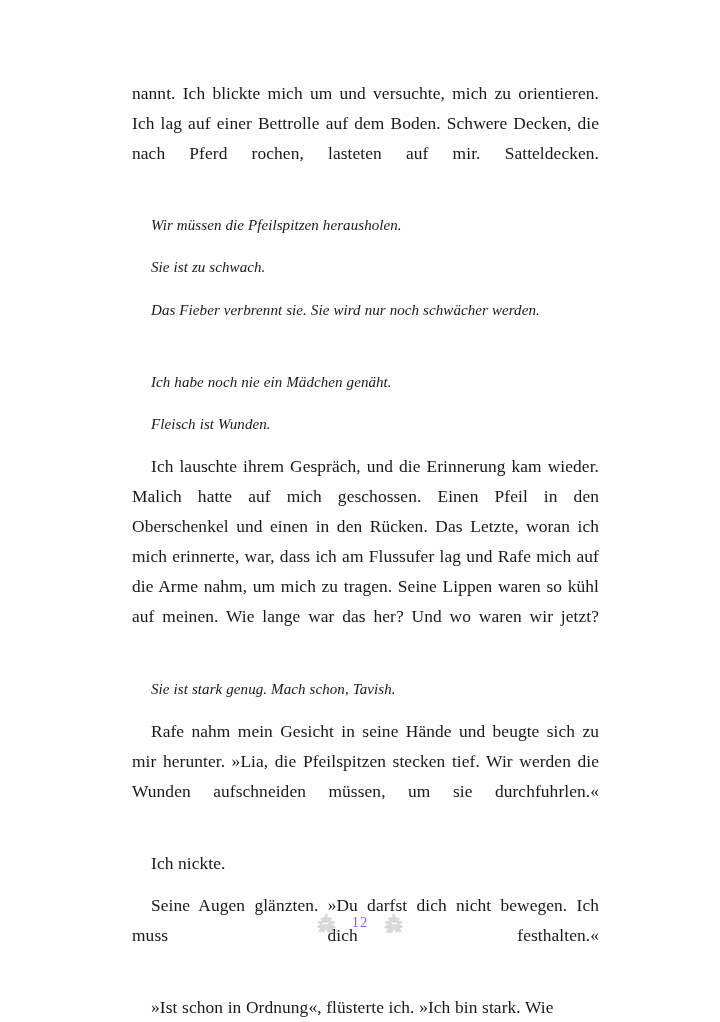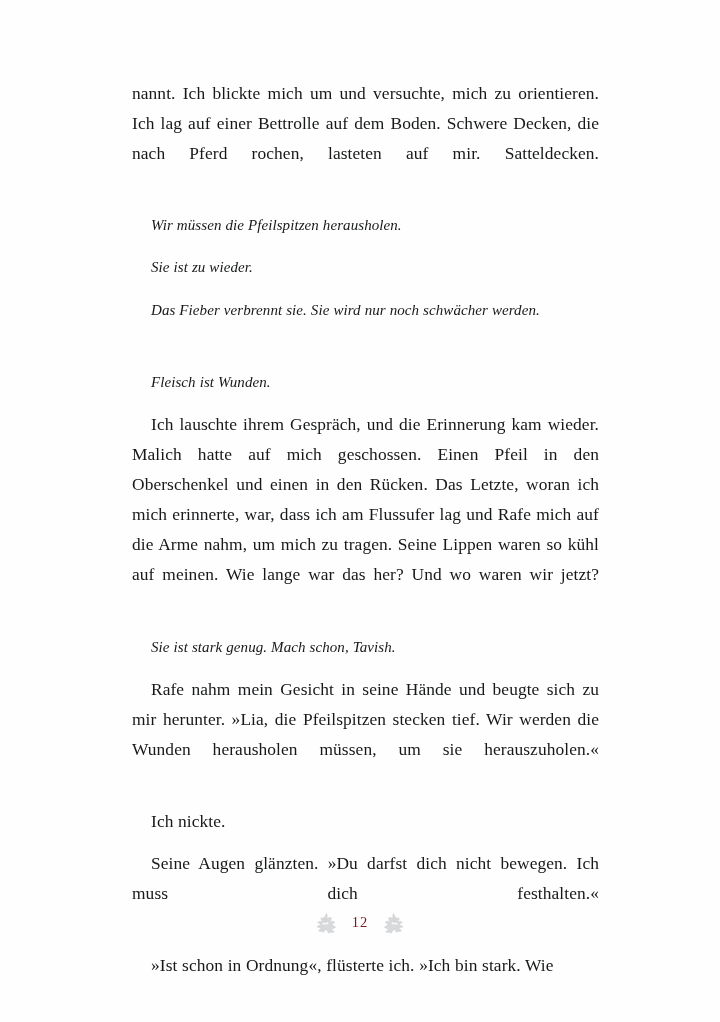--- a/index.html
+++ b/index.html
@@ -85,53 +85,54 @@
     display: block;
     opacity: 0.72;
   }
   .ornament.flip {
     transform: scaleX(-1);
   }
 
   .folio {
     font-size: 14.5px;
     font-family: "Liberation Serif", "DejaVu Serif", serif;
-    color: #7f1d1d;
+    color: #8b5cf6;
     letter-spacing: 0.07em;
     font-variant-numeric: oldstyle-nums;
     font-feature-settings: "onum" 1;
     line-height: 1;
     padding-bottom: 1px;
   }
 </style>
 </head>
 <body>
 
 <div class="page">
 
   <div class="text-block">
 
     <p class="para">nannt. Ich blickte mich um und versuchte, mich zu orientie­ren. Ich lag auf einer Bettrolle auf dem Boden. Schwere De­cken, die nach Pferd rochen, lasteten auf mir. Satteldecken.</p>
 
 
     <p class="para indent italic noforce">Wir müssen die Pfeilspitzen herausholen.</p>
 
-    <p class="para indent italic noforce">Sie ist zu wieder.</p>
+    <p class="para indent italic noforce">Sie ist zu schwach.</p>
 
     <p class="para indent italic">Das Fieber verbrennt sie. Sie wird nur noch schwächer wer­den.</p>
 
 
+    <p class="para indent italic noforce">Ich habe noch nie ein Mädchen genäht.</p>
 
     <p class="para indent italic noforce">Fleisch ist Wunden.</p>
 
     <p class="para indent">Ich lauschte ihrem Gespräch, und die Erinnerung kam wieder. Malich hatte auf mich geschossen. Einen Pfeil in den Oberschenkel und einen in den Rücken. Das Letzte, woran ich mich erinnerte, war, dass ich am Flussufer lag und Rafe mich auf die Arme nahm, um mich zu tragen. Seine Lippen waren so kühl auf meinen. Wie lange war das her? Und wo waren wir jetzt?</p>
 
     <p class="para indent italic noforce">Sie ist stark genug. Mach schon, Tavish.</p>
 
-    <p class="para indent">Rafe nahm mein Gesicht in seine Hände und beugte sich zu mir herunter. »Lia, die Pfeilspitzen stecken tief. Wir wer­den die Wunden herausholen müssen, um sie herauszuho­len.«</p>
+    <p class="para indent">Rafe nahm mein Gesicht in seine Hände und beugte sich zu mir herunter. »Lia, die Pfeilspitzen stecken tief. Wir wer­den die Wunden aufschneiden müssen, um sie durchfuhr­len.«</p>
 
     <p class="para indent noforce">Ich nickte.</p>
 
     <p class="para indent">Seine Augen glänzten. »Du darfst dich nicht bewegen. Ich muss dich festhalten.«</p>
 
     <p class="para indent noforce">»Ist schon in Ordnung«, flüsterte ich. »Ich bin stark. Wie</p>
 
   </div>
 
   <div class="footer">

